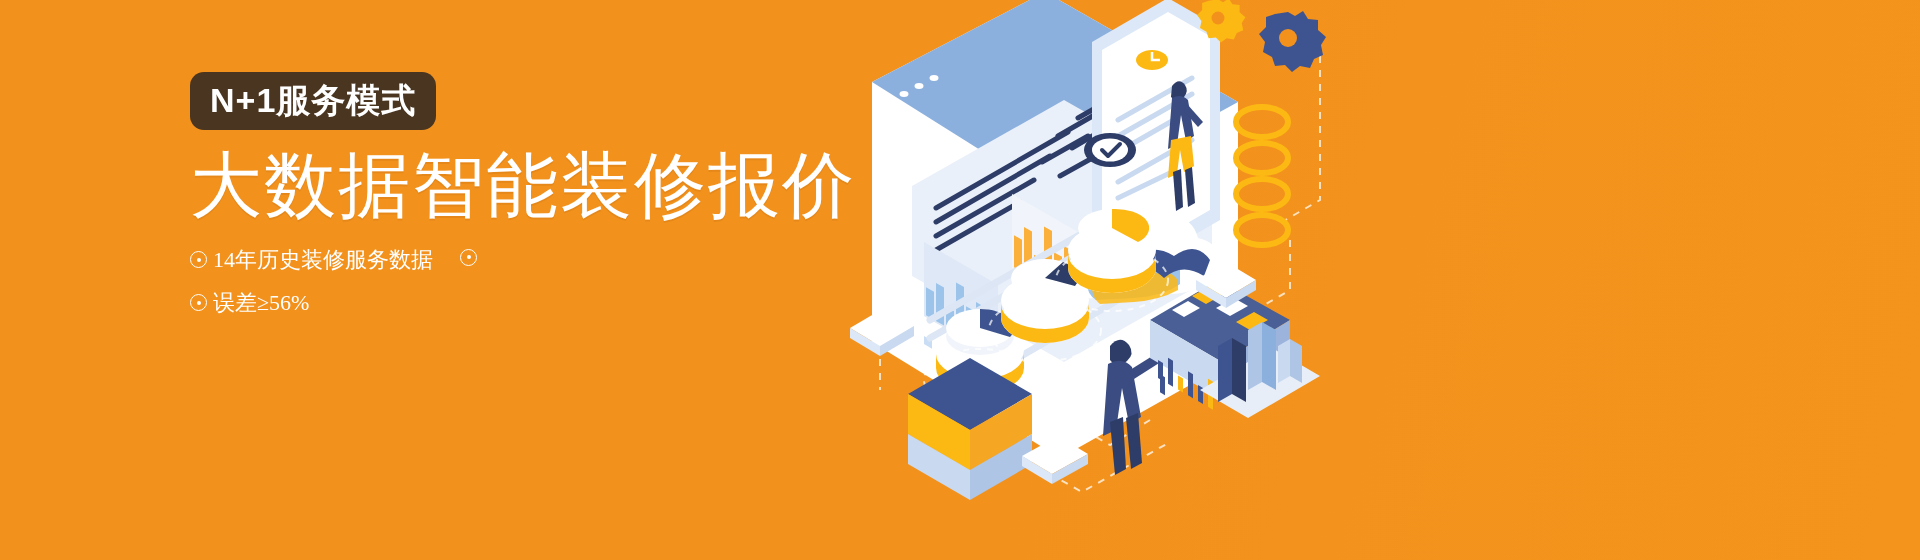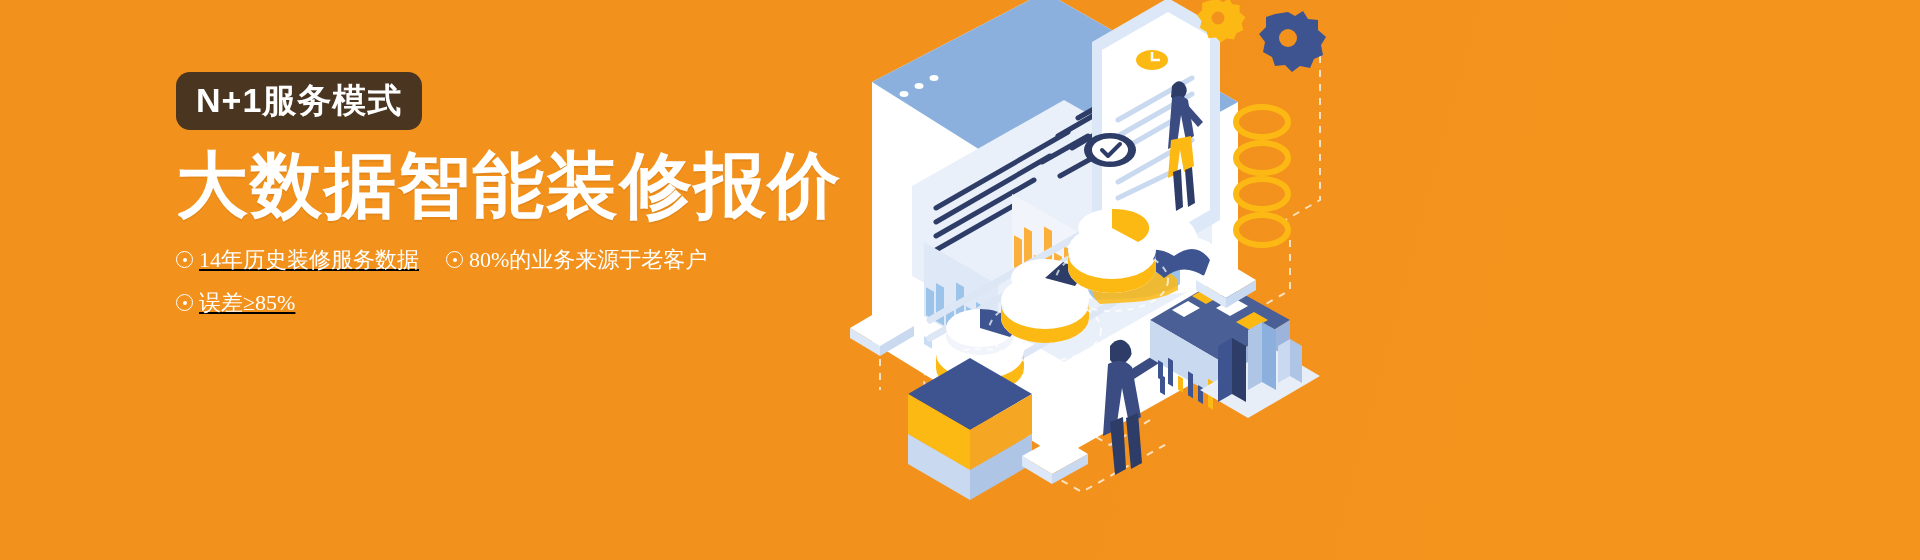--- a/index.html
+++ b/index.html
@@ -10,53 +10,53 @@
     background:#f2921d;
   }
   #banner{
     position:relative;width:1920px;height:560px;
     background:linear-gradient(105deg,#f2921d 0%,#f2921d 55%,#f5941c 100%);
     overflow:hidden;
   }
 
   
   .text-block{
-    position:absolute;left:176px;top:72px;width:640px;
+    position:absolute;left:190px;top:72px;width:640px;
   }
   .badge{
     display:inline-block;
     background:#4a3520;
     color:#ffffff;
     font-family:"Liberation Sans", sans-serif;
     font-weight:bold;
     font-size:34px;
     line-height:1;
     padding:11px 20px 13px 20px;
     border-radius:14px;
     letter-spacing:1px;
     white-space:nowrap;
   }
   .headline{
     margin-top:18px;
     color:#ffffff;
     font-family:"Liberation Sans", sans-serif;
-    font-weight:bold;
+    font-weight:normal;
     font-size:72px;
     line-height:1.04;
     letter-spacing:2px;
     white-space:nowrap;
     text-shadow:0 2px 0 rgba(180,95,10,.18);
   }
   .features{
     margin-top:26px;
     display:flex;
     gap:20px;
   }
   .feat-col{display:flex;flex-direction:column;}
-  .feat-col.col-a{width:250px;text-decoration:underline;}
+  .feat-col.col-a{width:250px;}
   .feat-col.col-b{width:300px;}
   .feat-item{
     color:#ffffff;
     font-family:"Liberation Serif", serif;
     font-size:22px;
     line-height:1;
     margin-bottom:21px;
     white-space:nowrap;
     display:flex;
     align-items:center;
@@ -99,28 +99,27 @@
 
     <div class="features">
 
       <div class="feat-col col-a">
         <div class="feat-item">
           <span class="feat-bullet"></span>
           <span>14年历史装修服务数据</span>
         </div>
         <div class="feat-item">
           <span class="feat-bullet"></span>
-          <span>误差≥85%</span>
+          <span>误差≥56%</span>
         </div>
       </div>
 
       <div class="feat-col col-b">
         <div class="feat-item">
           <span class="feat-bullet"></span>
-          <span>80%的业务来源于老客户</span>
         </div>
       </div>
 
     </div>
   </div>
 
   <div class="art">
     <svg viewBox="0 0 580 580" xmlns="http://www.w3.org/2000/svg">
       <defs>
         <linearGradient id="gWhite" x1="0" y1="0" x2="0" y2="1">

